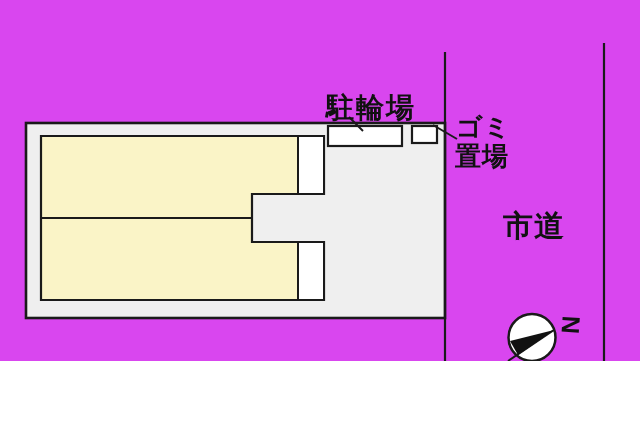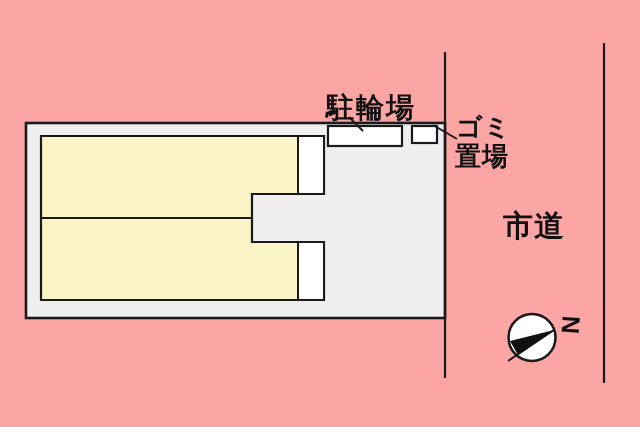--- a/index.html
+++ b/index.html
@@ -4,22 +4,22 @@
 <style>
   html, body {
     margin: 0;
     padding: 0;
     background: #ffffff;
     font-family: "Liberation Sans", "DejaVu Sans", sans-serif;
   }
   .stage {
     position: relative;
     width: 640px;
-    height: 427px;
-    background: #fca5a5;
+    height: 361px;
+    background: #d946ef;
     overflow: hidden;
   }
   svg text {
     fill: #111111;
     font-family: "Liberation Sans", "DejaVu Sans", sans-serif;
     font-weight: 700;
   }
   .label-lg { font-size: 28px; letter-spacing: 2px; }
   .label-md { font-size: 26px; letter-spacing: 1px; }
   .label-road { font-size: 30px; letter-spacing: 1px; }

